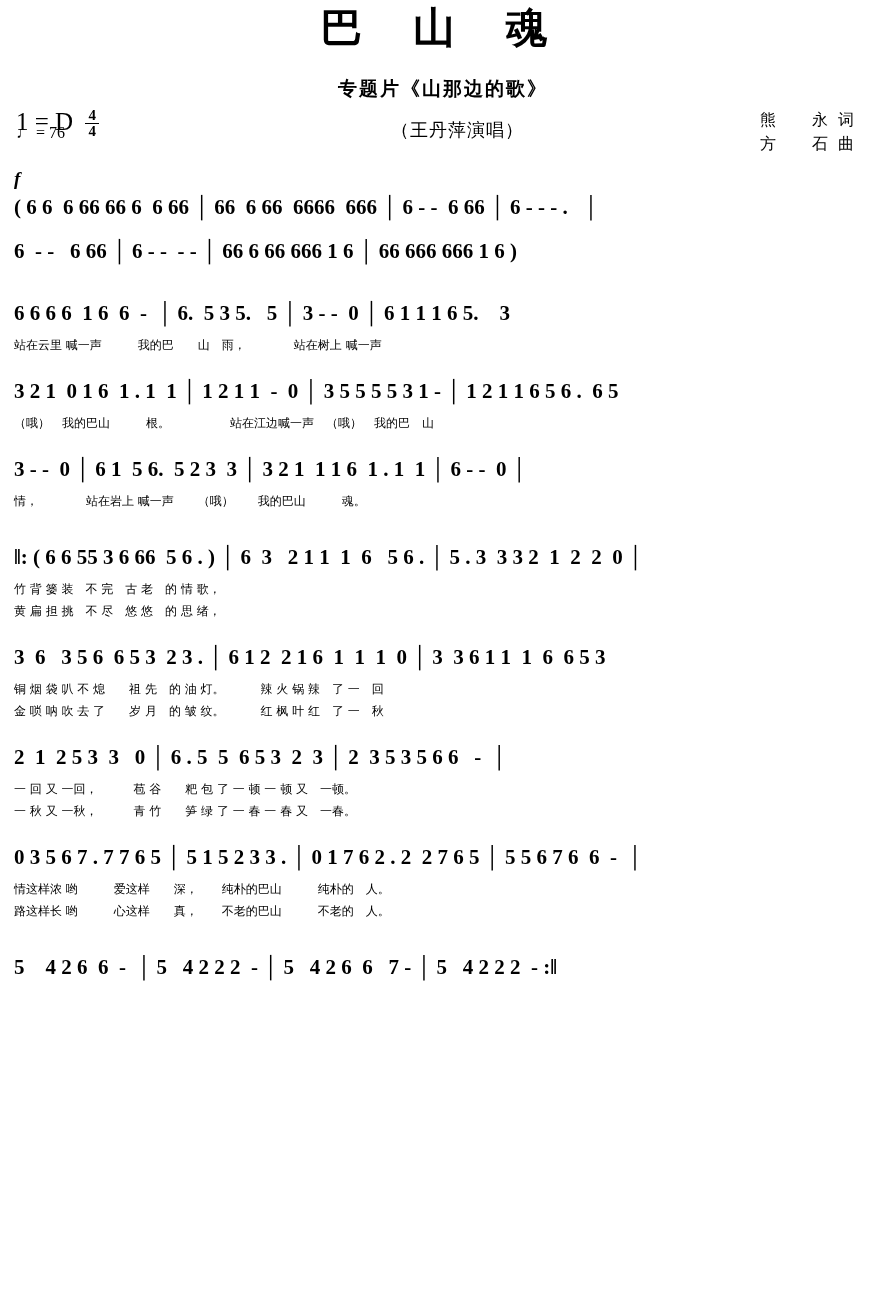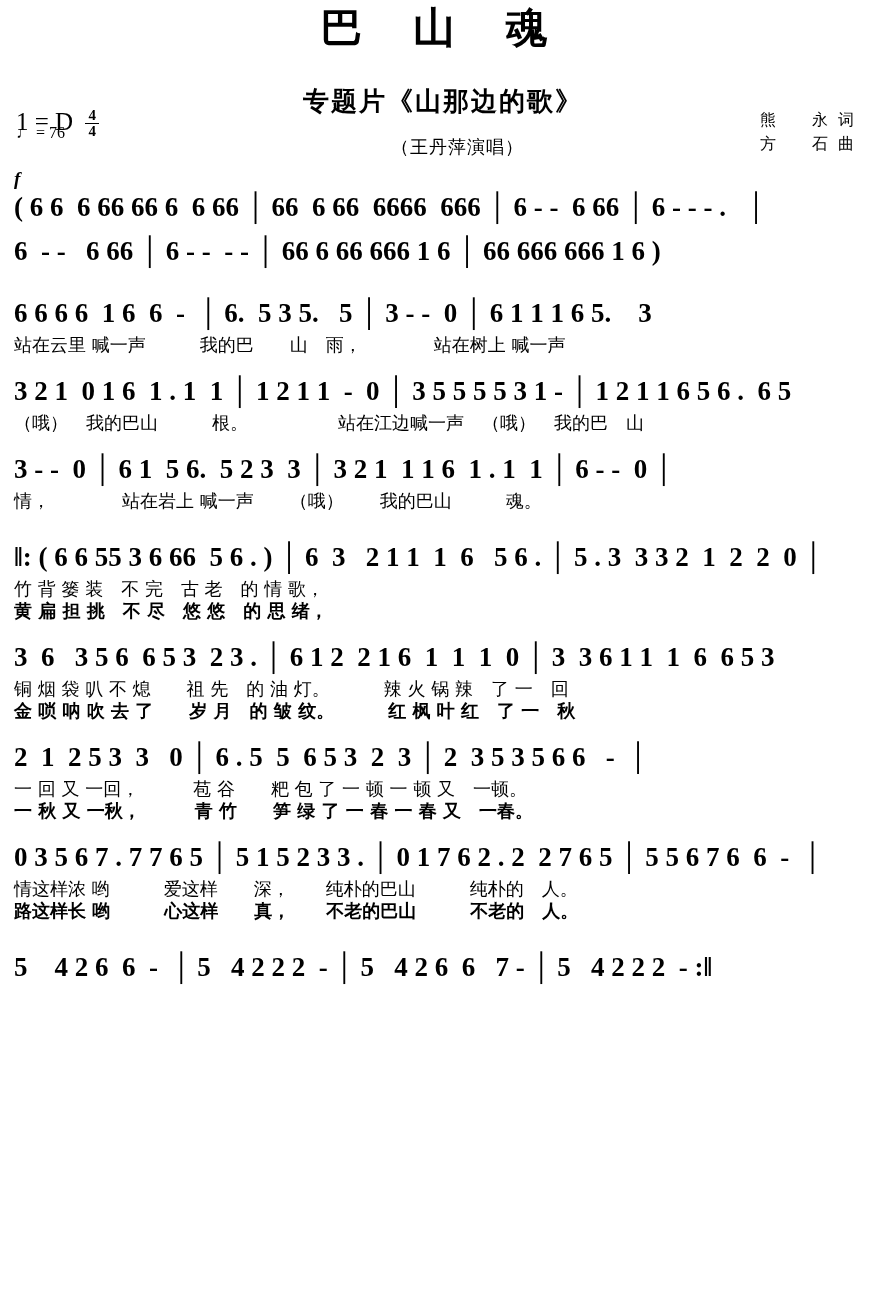--- a/index.html
+++ b/index.html
@@ -5,21 +5,21 @@
   html,body{margin:0;padding:0;background:#ffffff;}
   body{width:886px;height:1315px;font-family:"Liberation Serif",serif;color:#000;overflow:hidden;}
   .sheet{position:relative;width:886px;height:1315px;}
 
   
   .title{
     text-align:center;font-size:42px;font-weight:bold;letter-spacing:18px;
     font-family:"DejaVu Sans",sans-serif;margin-top:0;
   }
   .subtitle{
-    text-align:center;font-size:26px;font-weight:bold;margin-top:28px;letter-spacing:2px;
+    text-align:center;font-size:19px;font-weight:bold;margin-top:20px;letter-spacing:2px;
     font-family:"DejaVu Sans",sans-serif;
   }
   .singer{
     text-align:center;font-size:18px;margin-top:16px;letter-spacing:1px;
     font-family:"DejaVu Sans",sans-serif;
     padding-left:29px;
   }
   .meta-left{position:absolute;left:16px;top:108px;font-size:17px;font-family:"Liberation Serif",serif;}
   .meta-left .key{font-weight:normal;font-size:25px;}
   .meta-left .beat{display:inline-block;vertical-align:-6px;margin-left:8px;text-align:center;line-height:1;}
@@ -29,29 +29,29 @@
   .meta-right{position:absolute;right:22px;top:108px;font-size:16px;line-height:1.5;text-align:left;
     font-family:"DejaVu Sans",sans-serif;}
   .meta-right div span{display:inline-block;margin-left:34px;}
   .meta-right .nm{letter-spacing:10px;}
 
   
   .staff{position:absolute;left:0;top:168px;width:886px;}
   .sysline{position:relative;margin:0 14px;}
   .notes{
     font-family:"Liberation Serif",serif;
-    font-size:27px;font-weight:bold;white-space:pre;letter-spacing:0;
+    font-size:21px;font-weight:bold;white-space:pre;letter-spacing:0;
     line-height:34px;
     position:relative;
   }
   .lyrics{
     font-family:"DejaVu Sans",sans-serif;
-    font-size:18px;white-space:pre;line-height:26px;letter-spacing:0;
+    font-size:12px;white-space:pre;line-height:26px;letter-spacing:0;
   }
-  .lyrics2{margin-top:-4px;font-weight:bold;}
+  .lyrics2{margin-top:-4px;}
   .dyn{font-family:"Liberation Serif",serif;font-style:italic;font-size:19px;font-weight:bold;}
   .row{margin-bottom:2px;}
   .gap{height:16px;}
   .gapS{height:8px;}
   .gapL{height:26px;}
 </style>
 </head>
 <body>
 
 <div class="sheet">

